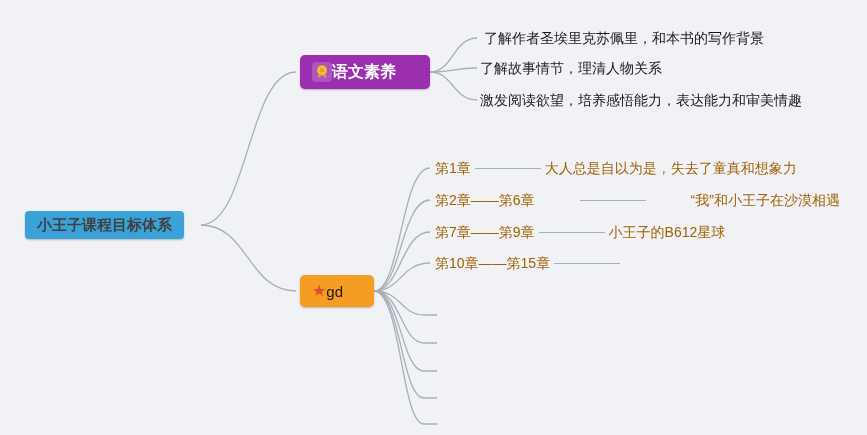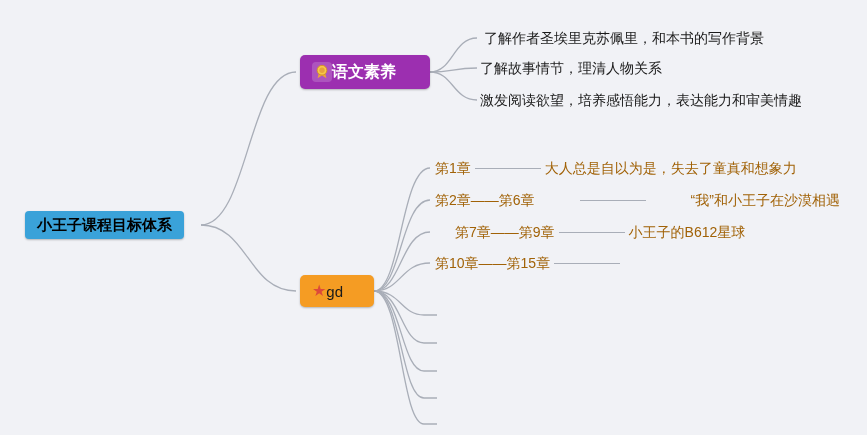--- a/index.html
+++ b/index.html
@@ -8,21 +8,21 @@
     background:#f1f2f6;
     font-family:"Liberation Sans","DejaVu Sans",sans-serif;
     overflow:hidden;
   }
   .canvas{position:relative;width:867px;height:435px;background:#f1f2f6;}
   svg.links{position:absolute;left:0;top:0;pointer-events:none;}
   svg.links path{fill:none;stroke:#a9aeb8;stroke-width:1.3;}
 
   .root-node{
     position:absolute;left:25px;top:211px;height:28px;box-sizing:border-box;
-    background:#3aa2d9;color:#000000;font-weight:bold;font-size:15px;
+    background:#3aa2d9;color:#404040;font-weight:bold;font-size:15px;
     display:flex;align-items:center;padding:0 12px;border-radius:4px;
     box-shadow:0 1px 2px rgba(0,0,0,.25);white-space:nowrap;
   }
   .branch{
     position:absolute;box-sizing:border-box;display:flex;align-items:center;
     border-radius:5px;padding:0 12px;white-space:nowrap;
     box-shadow:0 1px 2px rgba(0,0,0,.25);
   }
   .branch.purple{
     left:300px;top:55px;height:34px;min-width:130px;
@@ -102,21 +102,21 @@
     <span class="hline"></span>
     <span class="txt">大人总是自以为是，失去了童真和想象力</span>
   </div>
 
   <div class="row" style="left:435px;top:190px;gap:41px;">
     <span class="txt">第2章——第6章</span>
     <span class="hline"></span>
     <span class="txt">“我”和小王子在沙漠相遇</span>
   </div>
 
-  <div class="row" style="left:435px;top:222px;margin-left:20px;">
+  <div class="row" style="left:435px;top:222px;">
     <span class="txt">第7章——第9章</span>
     <span class="hline"></span>
     <span class="txt">小王子的B612星球</span>
   </div>
 
   <div class="row" style="left:435px;top:253px;">
     <span class="txt">第10章——第15章</span>
     <span class="hline"></span>
   </div>
 

